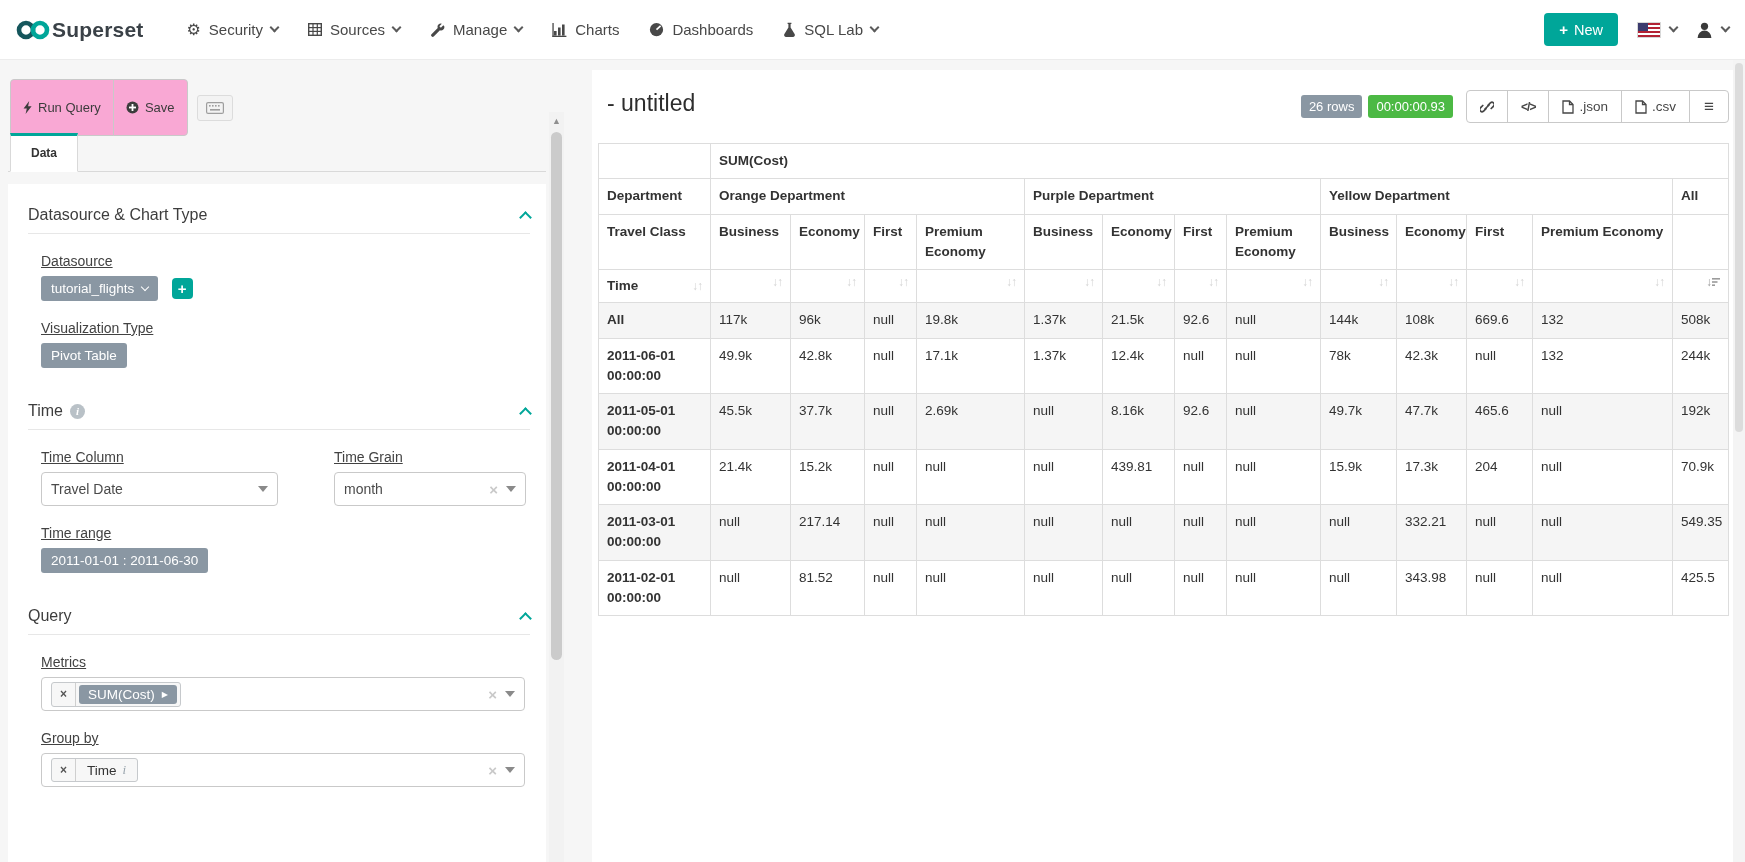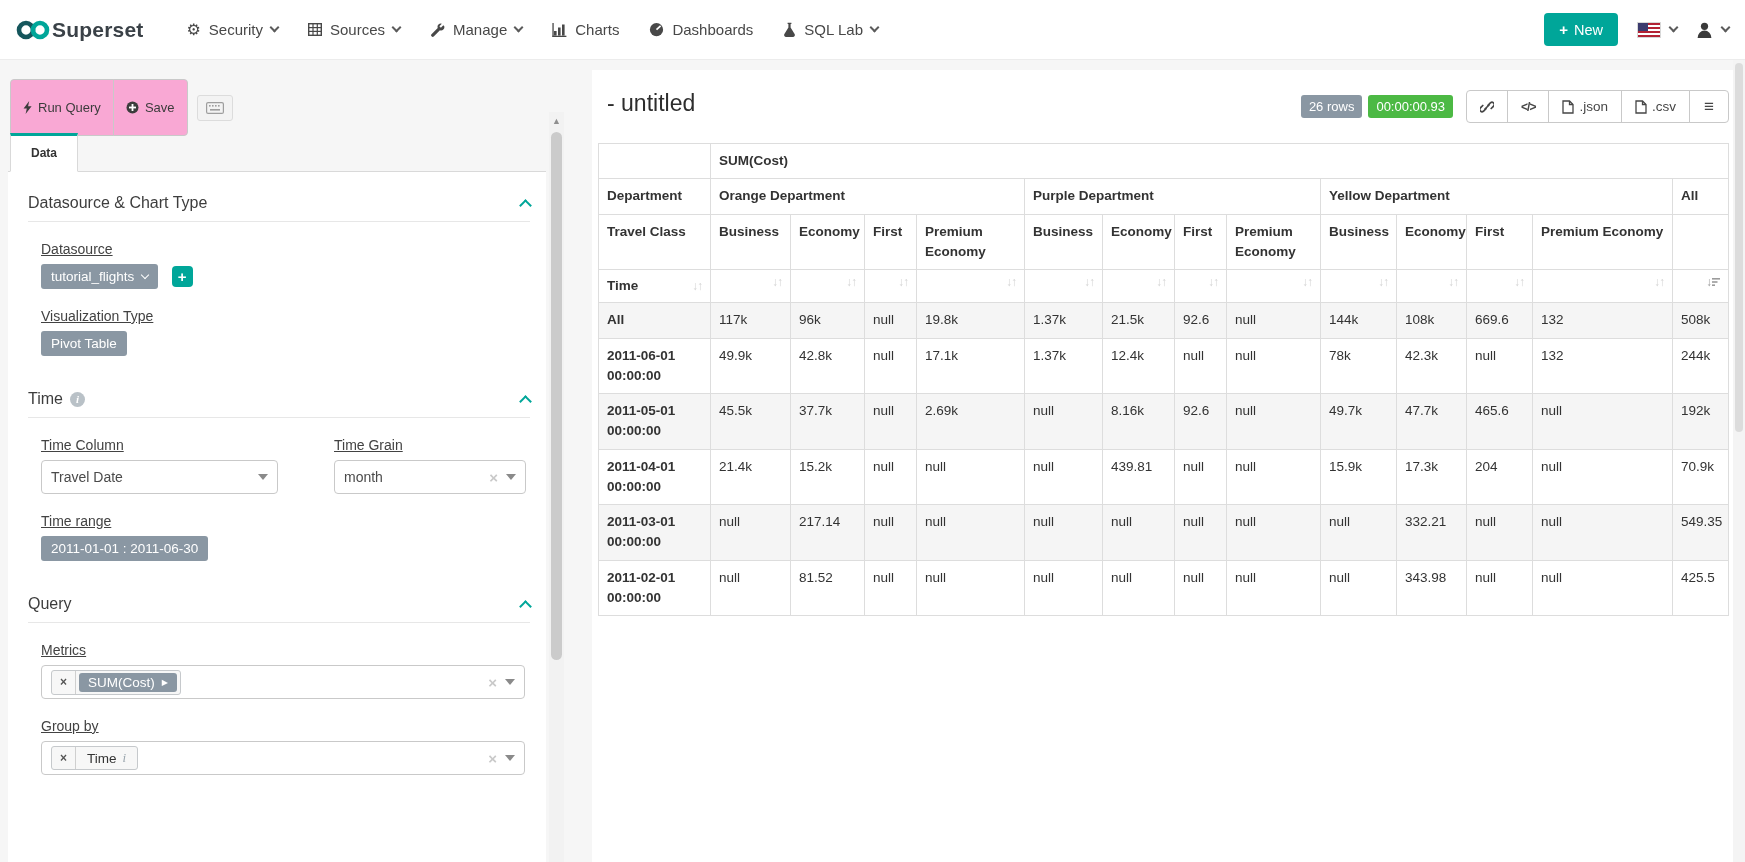--- a/index.html
+++ b/index.html
@@ -36,21 +36,21 @@
   .btn-left { border-radius:4px 0 0 4px; }
   .btn-right { border-radius:0 4px 4px 0; margin-left:-1px; }
   .btn-kbd { margin-left:9px; border-radius:3px; background:#f3f3f3; border-color:#dcdcdc; padding:6px 8px; }
 
   .tabs { position:absolute; left:8px; top:68px; width:538px; display:flex; align-items:flex-end;
     border-bottom:1px solid #d9d9d9; height:44px; }
   .tab { background:#fff; border:1px solid #d9d9d9; border-bottom:1px solid #fff;
     border-top:3px solid #00a699; padding:10px 20px 11px; font-size:12px; font-weight:bold;
     color:#333; margin-bottom:-1px; margin-left:2px; cursor:pointer; }
 
-  .panel { position:absolute; left:8px; top:112px; width:538px; bottom:0; background:#fff; overflow:hidden; }
+  .panel { position:absolute; left:8px; top:124px; width:538px; bottom:0; background:#fff; overflow:hidden; }
   .section { padding:22px 16px 0 20px; }
   .section-head { display:flex; align-items:center; justify-content:space-between; }
   .section-title { font-size:16px; color:#3d3d3d; display:flex; align-items:center; gap:7px; }
   .chev-up { width:9px; height:9px; border-right:2px solid #00a699; border-bottom:2px solid #00a699;
     transform:rotate(-135deg); margin-top:5px; cursor:pointer; }
   .rule { border:none; border-top:1px solid #e7e7e7; margin:9px 0 0 0; }
   .section-body { padding-left:13px; }
   .ctrl-label { font-size:14px; color:#424242; margin:19px 0 7px;text-decoration:underline; }
   .badge { display:inline-flex; align-items:center; gap:8px; background:#8a97a3; color:#fff;
     font-size:13.5px; border-radius:3px; padding:5px 10px; cursor:pointer; }

